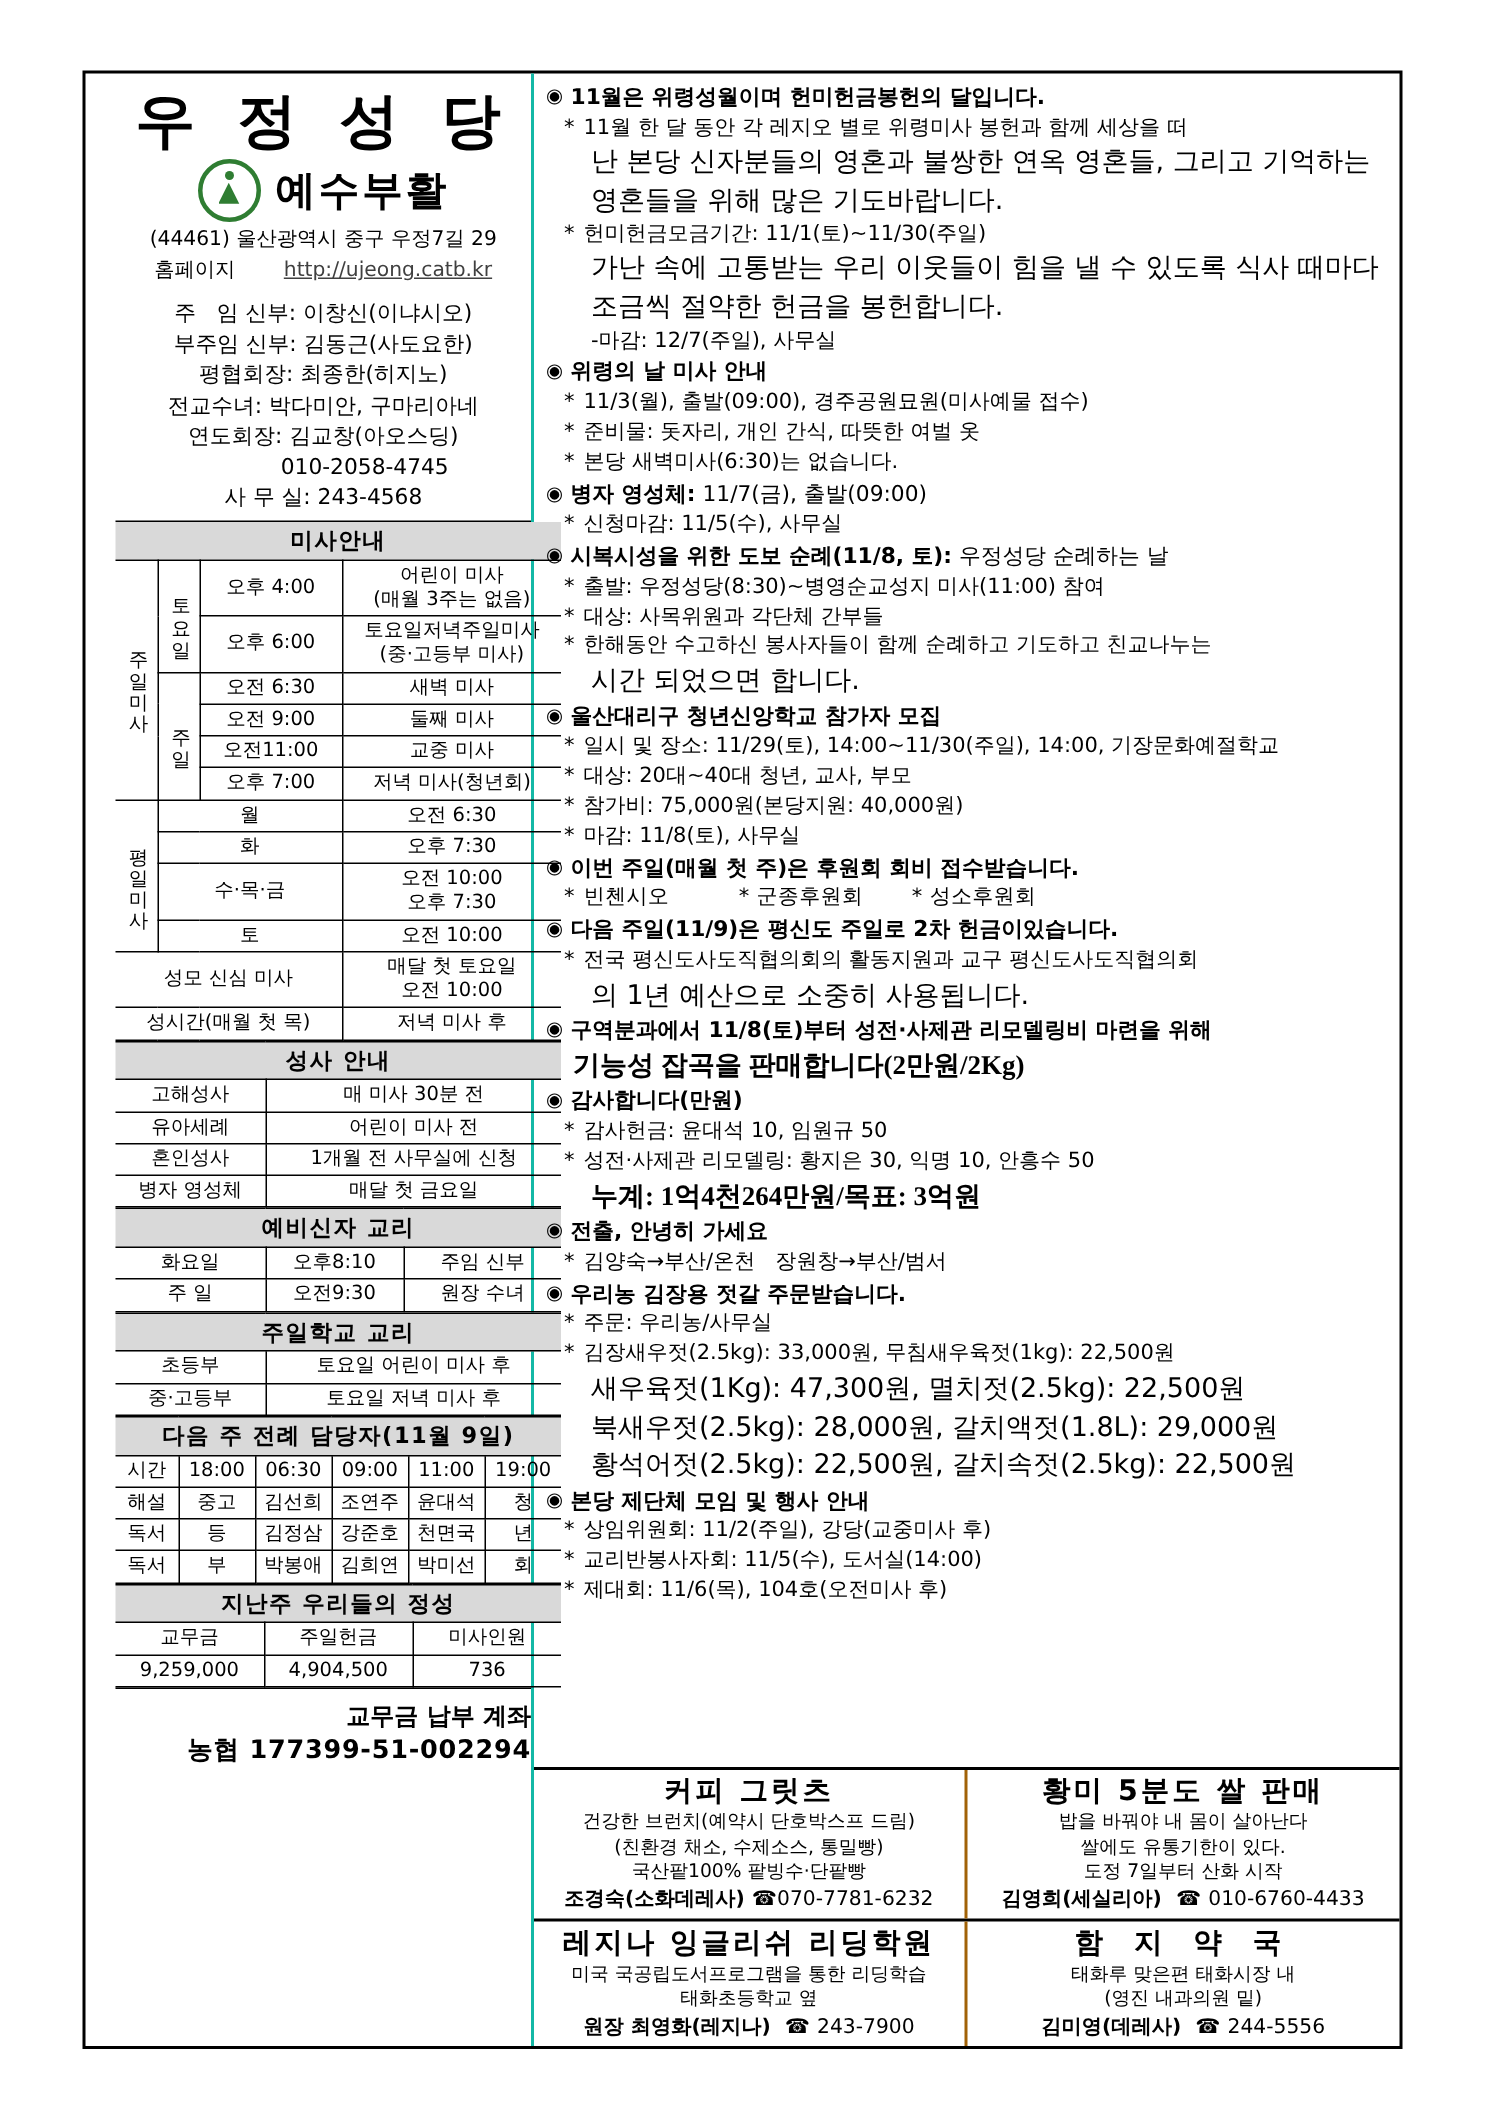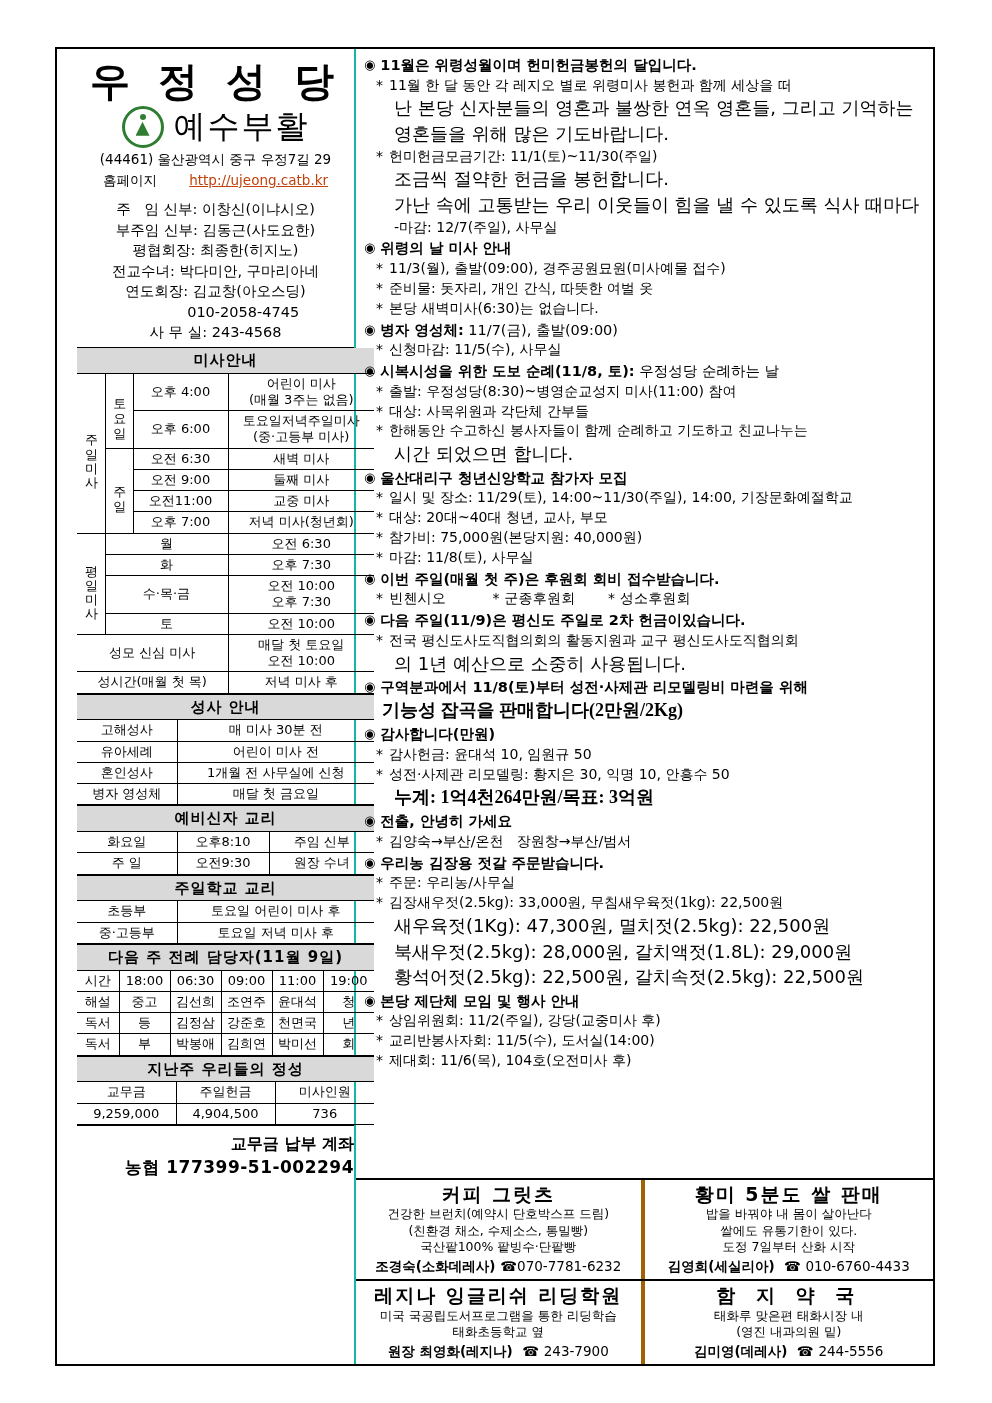--- a/index.html
+++ b/index.html
@@ -80,33 +80,33 @@
     content: "";
     position: absolute;
     left: 50%;
     top: 13px;
     transform: translateX(-50%);
     width: 14px; height: 14px;
     background: #2f7d32;
     clip-path: polygon(50% 0%, 100% 100%, 0% 100%);
   }
   .sub-name {
-    font-size: 32px;
-    font-weight: normal;
+    font-size: 27px;
+    font-weight: bold;
     letter-spacing: 2px;
     white-space: nowrap;
   }
   .addr {
     font-size: 13.5px;
     line-height: 1.45;
     margin-top: 2px;
     white-space: nowrap;
   }
   .addr a {
-    color: #c2410c;
+    color: #404040;
     text-decoration: underline;
     margin-left: 28px;
   }
   .staff {
     font-size: 14.5px;
     line-height: 1.42;
     text-align: center;
     padding: 6px 0 4px 0;
     white-space: nowrap;
   }
@@ -219,21 +219,21 @@
     display: flex;
     border-bottom: 2px solid #000;
   }
   .ad-row:last-child { border-bottom: none; }
   .ad {
     width: 50%;
     box-sizing: border-box;
     text-align: center;
     padding: 3px 3px 4px 3px;
   }
-  .ad:first-child { border-right: 4px solid #a16207; }
+  .ad:first-child { border-right: 2px solid #a16207; }
   .ad-title {
     font-size: 19px;
     font-weight: bold;
     letter-spacing: 2px;
     line-height: 1.25;
     white-space: nowrap;
   }
   .ad-title.wide { letter-spacing: 7px; }
   .ad-line {
     font-size: 12.5px;
@@ -524,22 +524,22 @@
           <div class="n-sub">
               <span class="star">*</span>
               <span>11월 한 달 동안 각 레지오 별로 위령미사 봉헌과 함께 세상을 떠</span>
             </div>
           <div class="n-cont">난 본당 신자분들의 영혼과 불쌍한 연옥 영혼들, 그리고 기억하는</div>
           <div class="n-cont">영혼들을 위해 많은 기도바랍니다.</div>
           <div class="n-sub">
               <span class="star">*</span>
               <span>헌미헌금모금기간: 11/1(토)~11/30(주일)</span>
             </div>
+          <div class="n-cont">가난 속에 고통받는 우리 이웃들이 힘을 낼 수 있도록 식사 때마다</div>
           <div class="n-cont">조금씩 절약한 헌금을 봉헌합니다.</div>
-          <div class="n-cont">가난 속에 고통받는 우리 이웃들이 힘을 낼 수 있도록 식사 때마다</div>
           <div class="n-dash">-마감: 12/7(주일), 사무실</div>
         </div>
 
         <div class="notice">
           <div class="n-head">
             <span class="bullet">◉</span>
             <span><span class="hl">위령의 날 미사 안내</span><span class="norm"></span></span>
           </div>
           <div class="n-sub">
               <span class="star">*</span>

